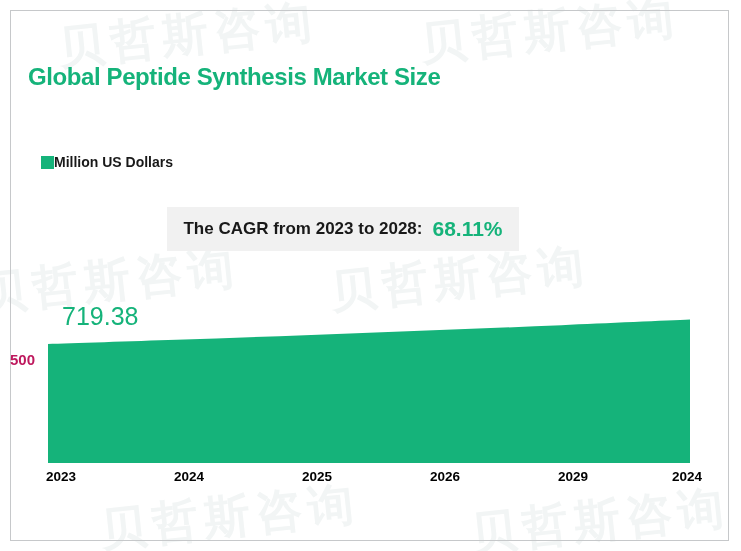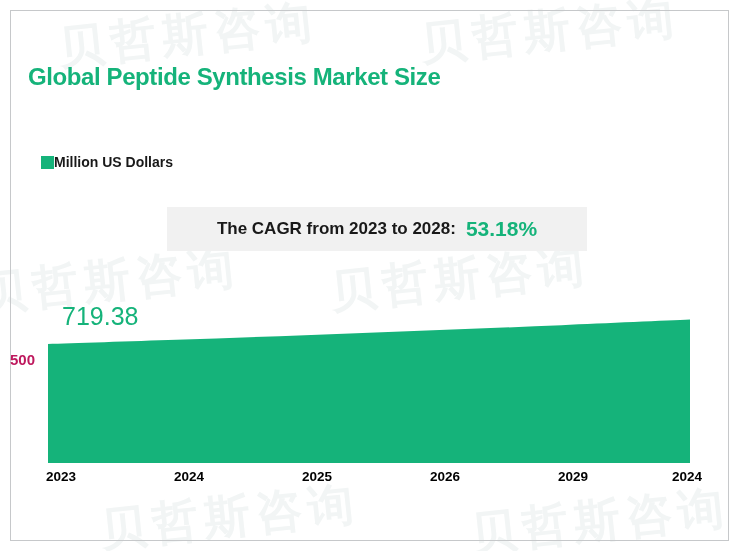--- a/index.html
+++ b/index.html
@@ -73,21 +73,21 @@
   }
   #legend .lbl{
     font-size:14px;
     font-weight:700;
     color:#191919;
   }
 
   #cagr-box{
     position:absolute;
     left:167px;top:207px;
-    width:420px;height:44px;
+    width:352px;height:44px;
     background:#f1f1f1;
     display:flex;
     align-items:center;
     justify-content:center;
     gap:10px;
   }
   #cagr-box .cagr-text{
     font-size:17px;font-weight:700;color:#191919;
   }
   #cagr-box .cagr-value{
@@ -148,21 +148,21 @@
 
   <div id="title">Global Peptide Synthesis Market Size</div>
 
   <div id="legend">
     <span class="swatch"></span>
     <span class="lbl">Million US Dollars</span>
   </div>
 
   <div id="cagr-box">
     <span class="cagr-text">The CAGR from 2023 to 2028:</span>
-    <span class="cagr-value">53.18%</span>
+    <span class="cagr-value">68.11%</span>
   </div>
 
   <div id="chart">
     <svg width="741" height="551" viewBox="0 0 741 551" xmlns="http://www.w3.org/2000/svg">
       <path id="area-path" fill="#15b37a" d="M48,344.00 C69.40,343.29 133.60,341.23 176.40,339.77 C219.20,338.31 262.00,336.80 304.80,335.23 C347.60,333.67 390.40,332.05 433.20,330.37 C476.00,328.69 518.80,326.96 561.60,325.16 C604.40,323.36 668.60,320.51 690.00,319.58 L690,462 L48,462 Z"></path>
       <line id="axis-line" x1="48" y1="462.5" x2="690" y2="462.5" stroke="#15b37a" stroke-width="1"></line>
     </svg>
   </div>
 
   <div id="value-label">719.38</div>

